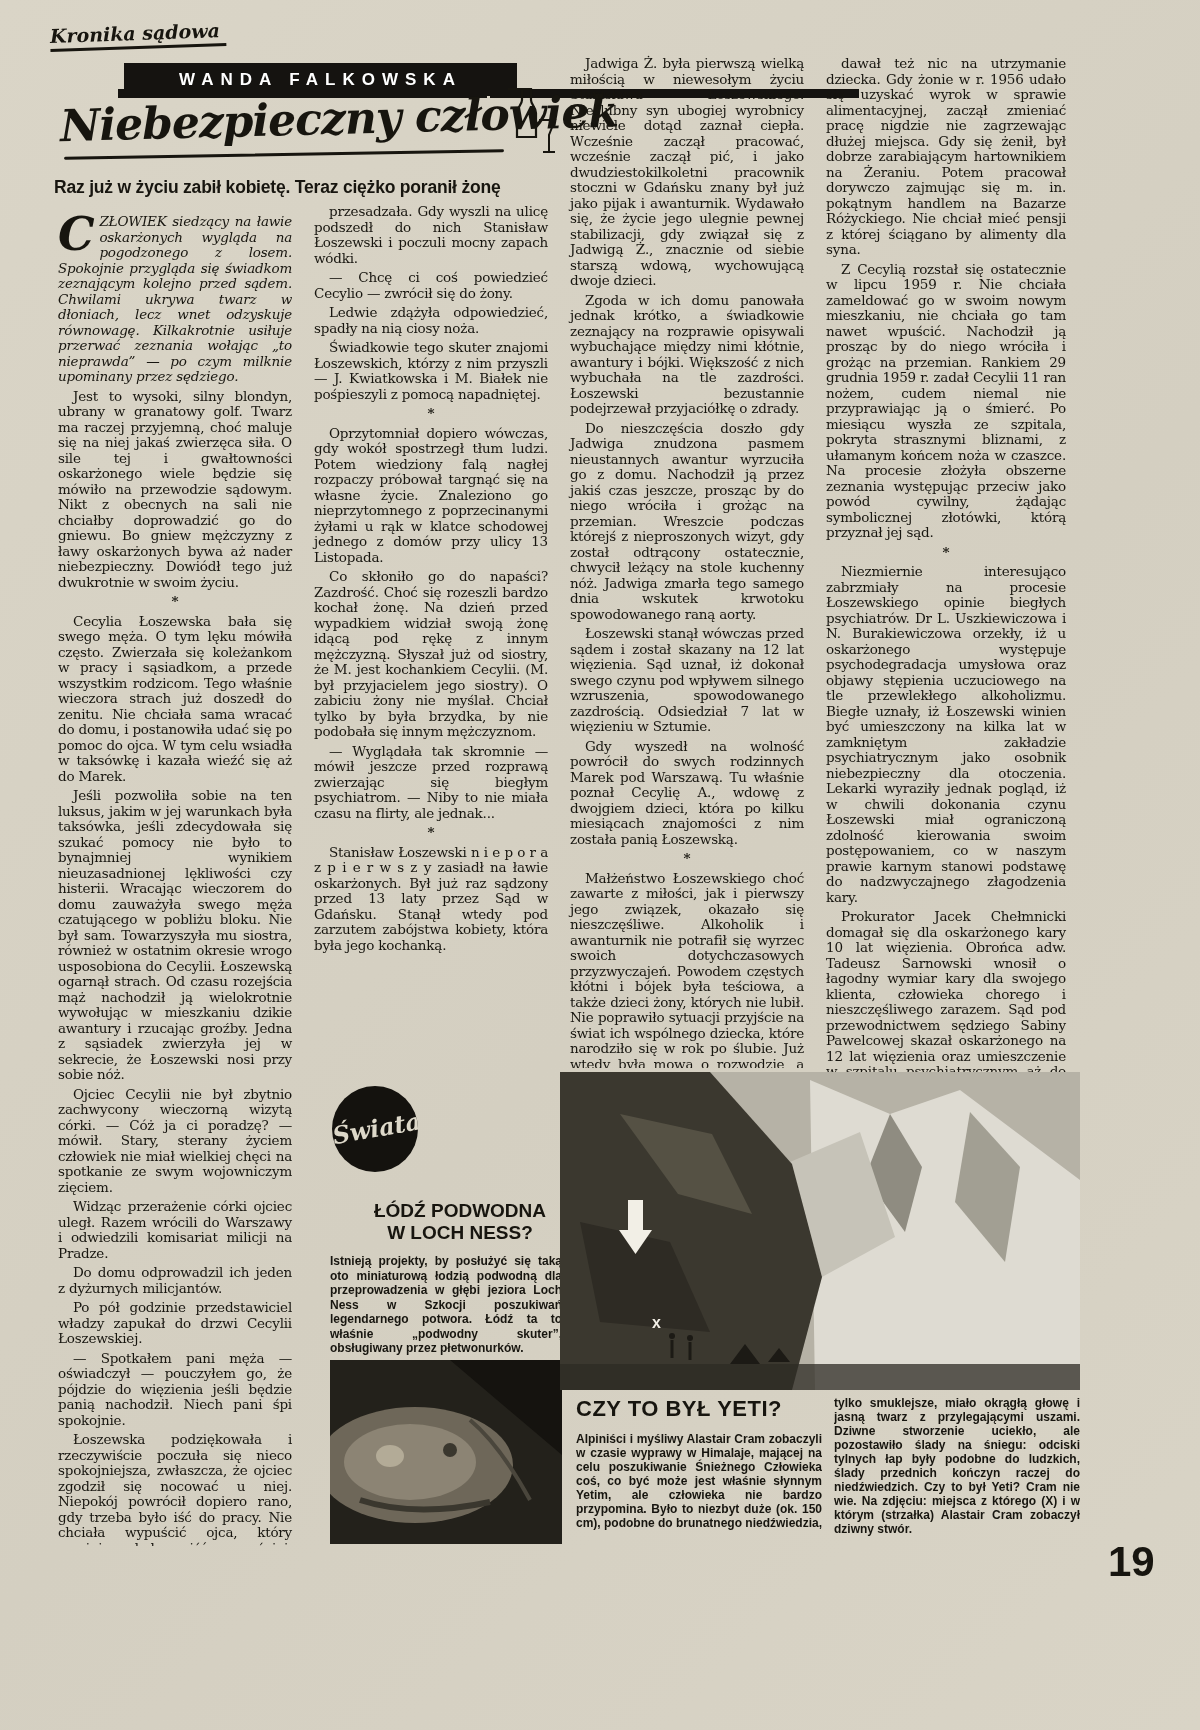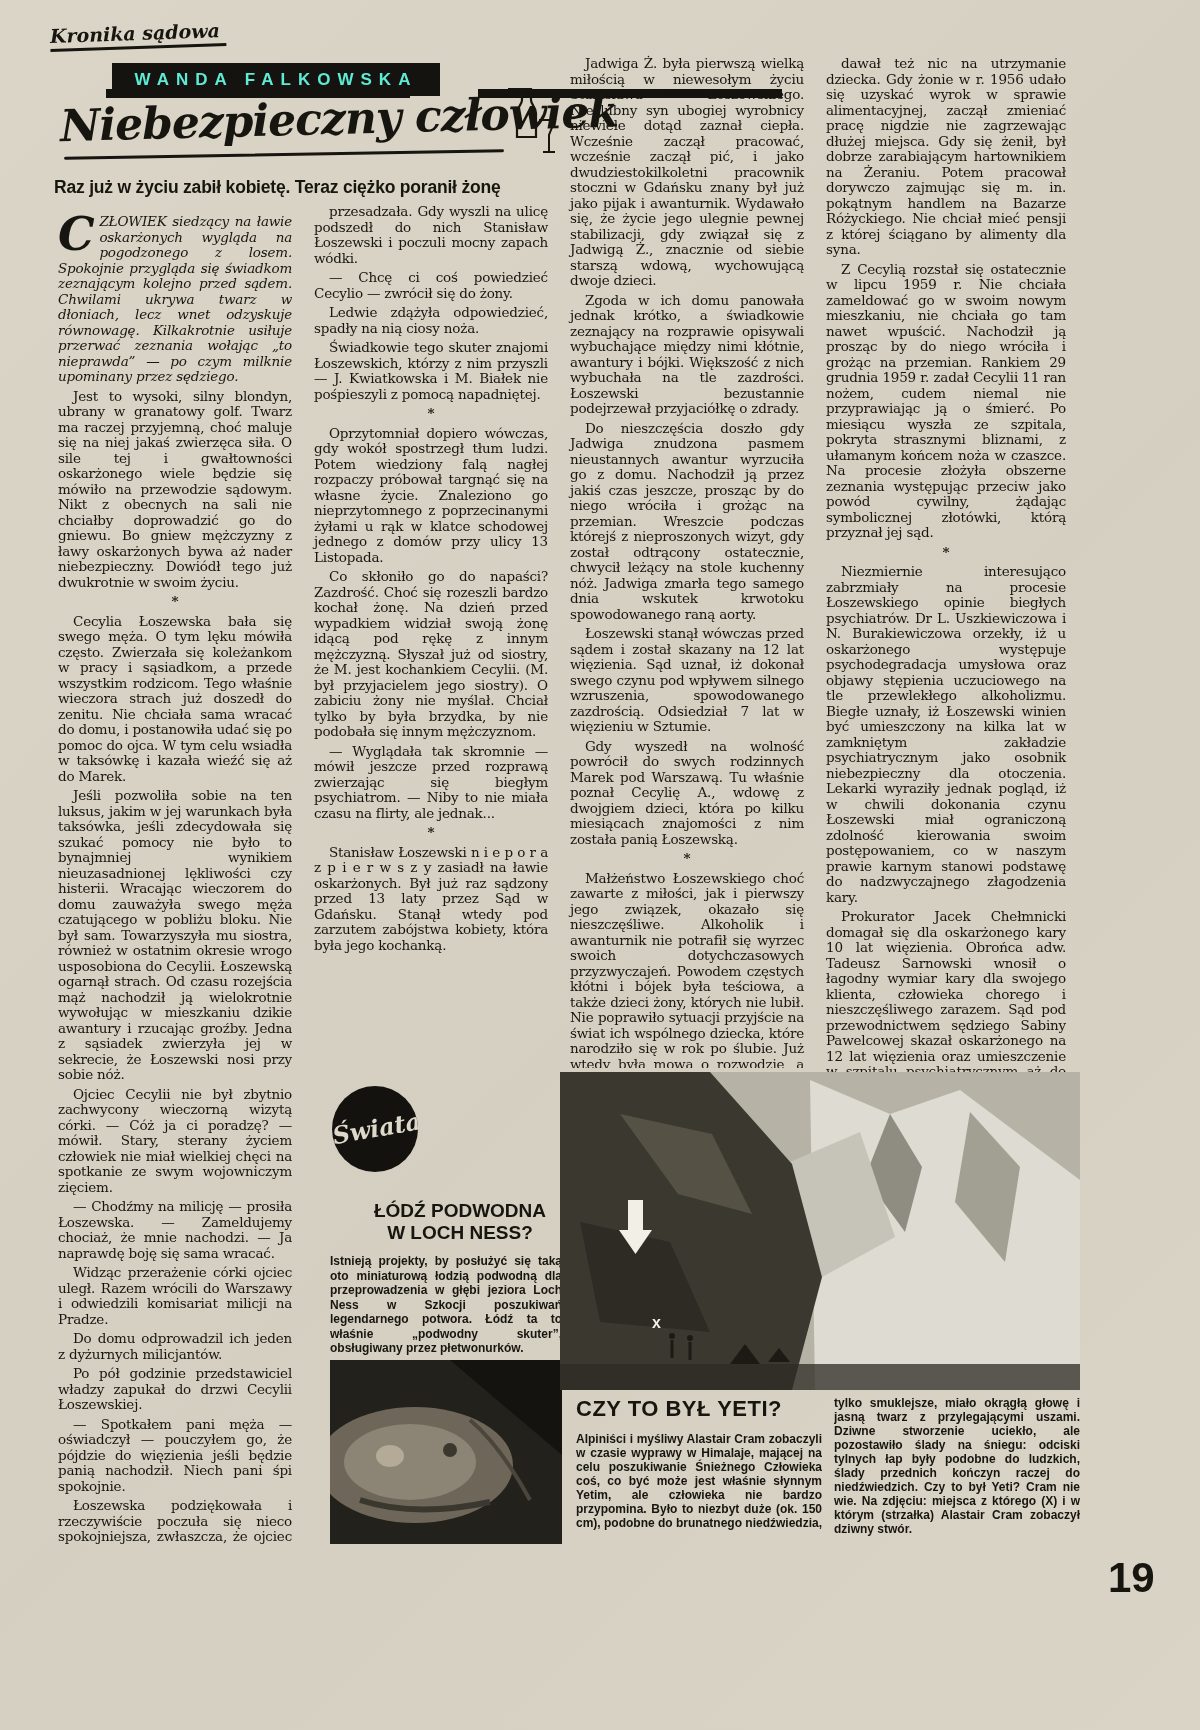--- a/index.html
+++ b/index.html
@@ -13,22 +13,22 @@
   
   .kronika {
     position:absolute; left:50px; top:22px;
     font:italic bold 19px "DejaVu Serif", serif;
     transform:rotate(-2deg);
     border-bottom:3px solid #17150f; padding:0 6px 2px 0;
   }
 
   
   .author-bar {
-    position:absolute; left:112px; top:63px; width:328px; height:33px;
-    background:#151310; color:#5eead4;
+    position:absolute; left:124px; top:63px; width:393px; height:33px;
+    background:#151310; color:#ffffff;
     display:flex; align-items:center; justify-content:center;
     font:bold 17px "Liberation Sans", sans-serif; letter-spacing:7px;
     box-shadow: -18px 14px 0 -12px #151310, 354px 14px 0 -12px #151310;
   }
   .title-script {
     position:absolute; left:60px; top:94px; width:470px;
     font:italic bold 44px "DejaVu Serif", serif;
     transform:rotate(-1.5deg); white-space:nowrap; letter-spacing:-1px;
   }
   .title-underline {
@@ -90,21 +90,20 @@
   .yeti-col {
     position:absolute; width:246px; overflow:hidden;
     font:bold 12px/14px "Liberation Sans", sans-serif; text-align:justify;
   }
   .yeti-col1 { left:576px; top:1432px; height:114px; }
   .yeti-col2 { left:834px; top:1396px; height:150px; }
 
   .pageno {
     position:absolute; left:1108px; top:1538px;
     font:bold 42px "Liberation Sans", sans-serif;
-    margin-top:16px;
   }
 </style>
 </head>
 <body>
 
 <div class="page">
 
   <div class="kronika">Kronika sądowa</div>
 
   <div class="author-bar">
@@ -122,21 +121,20 @@
 
   <div class="headline">Raz już w życiu zabił kobietę. Teraz ciężko poranił żonę</div>
 
   <div class="col col1">
       <p>CZŁOWIEK siedzący na ławie oskarżonych wygląda na pogodzonego z losem. Spokojnie przygląda się świadkom zeznającym kolejno przed sądem. Chwilami ukrywa twarz w dłoniach, lecz wnet odzyskuje równowagę. Kilkakrotnie usiłuje przerwać zeznania wołając „to nieprawda” — po czym milknie upominany przez sędziego.</p>
       <p>Jest to wysoki, silny blondyn, ubrany w granatowy golf. Twarz ma raczej przyjemną, choć maluje się na niej jakaś zwierzęca siła. O sile tej i gwałtowności oskarżonego wiele będzie się mówiło na przewodzie sądowym. Nikt z obecnych na sali nie chciałby doprowadzić go do gniewu. Bo gniew mężczyzny z ławy oskarżonych bywa aż nader niebezpieczny. Dowiódł tego już dwukrotnie w swoim życiu.</p>
       <p class="star">*</p>
       <p>Cecylia Łoszewska bała się swego męża. O tym lęku mówiła często. Zwierzała się koleżankom w pracy i sąsiadkom, a przede wszystkim rodzicom. Tego właśnie wieczora strach już doszedł do zenitu. Nie chciała sama wracać do domu, i postanowiła udać się po pomoc do ojca. W tym celu wsiadła w taksówkę i kazała wieźć się aż do Marek.</p>
       <p>Jeśli pozwoliła sobie na ten luksus, jakim w jej warunkach była taksówka, jeśli zdecydowała się szukać pomocy nie było to bynajmniej wynikiem nieuzasadnionej lękliwości czy histerii. Wracając wieczorem do domu zauważyła swego męża czatującego w pobliżu bloku. Nie był sam. Towarzyszyła mu siostra, również w ostatnim okresie wrogo usposobiona do Cecylii. Łoszewską ogarnął strach. Od czasu rozejścia mąż nachodził ją wielokrotnie wywołując w mieszkaniu dzikie awantury i rzucając groźby. Jedna z sąsiadek zwierzyła jej w sekrecie, że Łoszewski nosi przy sobie nóż.</p>
       <p>Ojciec Cecylii nie był zbytnio zachwycony wieczorną wizytą córki. — Cóż ja ci poradzę? — mówił. Stary, sterany życiem człowiek nie miał wielkiej chęci na spotkanie ze swym wojowniczym zięciem.</p>
-      <p>— Chodźmy na milicję — prosiła Łoszewska. — Zameldujemy chociaż, że mnie nachodzi. — Ja naprawdę boję się sama wracać.</p>
       <p>Widząc przerażenie córki ojciec uległ. Razem wrócili do Warszawy i odwiedzili komisariat milicji na Pradze.</p>
       <p>Do domu odprowadzil ich jeden z dyżurnych milicjantów.</p>
       <p>Po pół godzinie przedstawiciel władzy zapukał do drzwi Cecylii Łoszewskiej.</p>
       <p>— Spotkałem pani męża — oświadczył — pouczyłem go, że pójdzie do więzienia jeśli będzie panią nachodził. Niech pani śpi spokojnie.</p>
       <p>Łoszewska podziękowała i rzeczywiście poczuła się nieco spokojniejsza, zwłaszcza, że ojciec zgodził się nocować u niej. Niepokój powrócił dopiero rano, gdy trzeba było iść do pracy. Nie chciała wypuścić ojca, który powinien był wyjść wcześniej. Ustąpił raz jeszcze widząc niezwykłe podniecenie i zdenerwowanie córki.</p>
     </div>
   <div class="col col2">
       <p>przesadzała. Gdy wyszli na ulicę podszedł do nich Stanisław Łoszewski i poczuli mocny zapach wódki.</p>
       <p>— Chcę ci coś powiedzieć Cecylio — zwrócił się do żony.</p>
       <p>Ledwie zdążyła odpowiedzieć, spadły na nią ciosy noża.</p>

